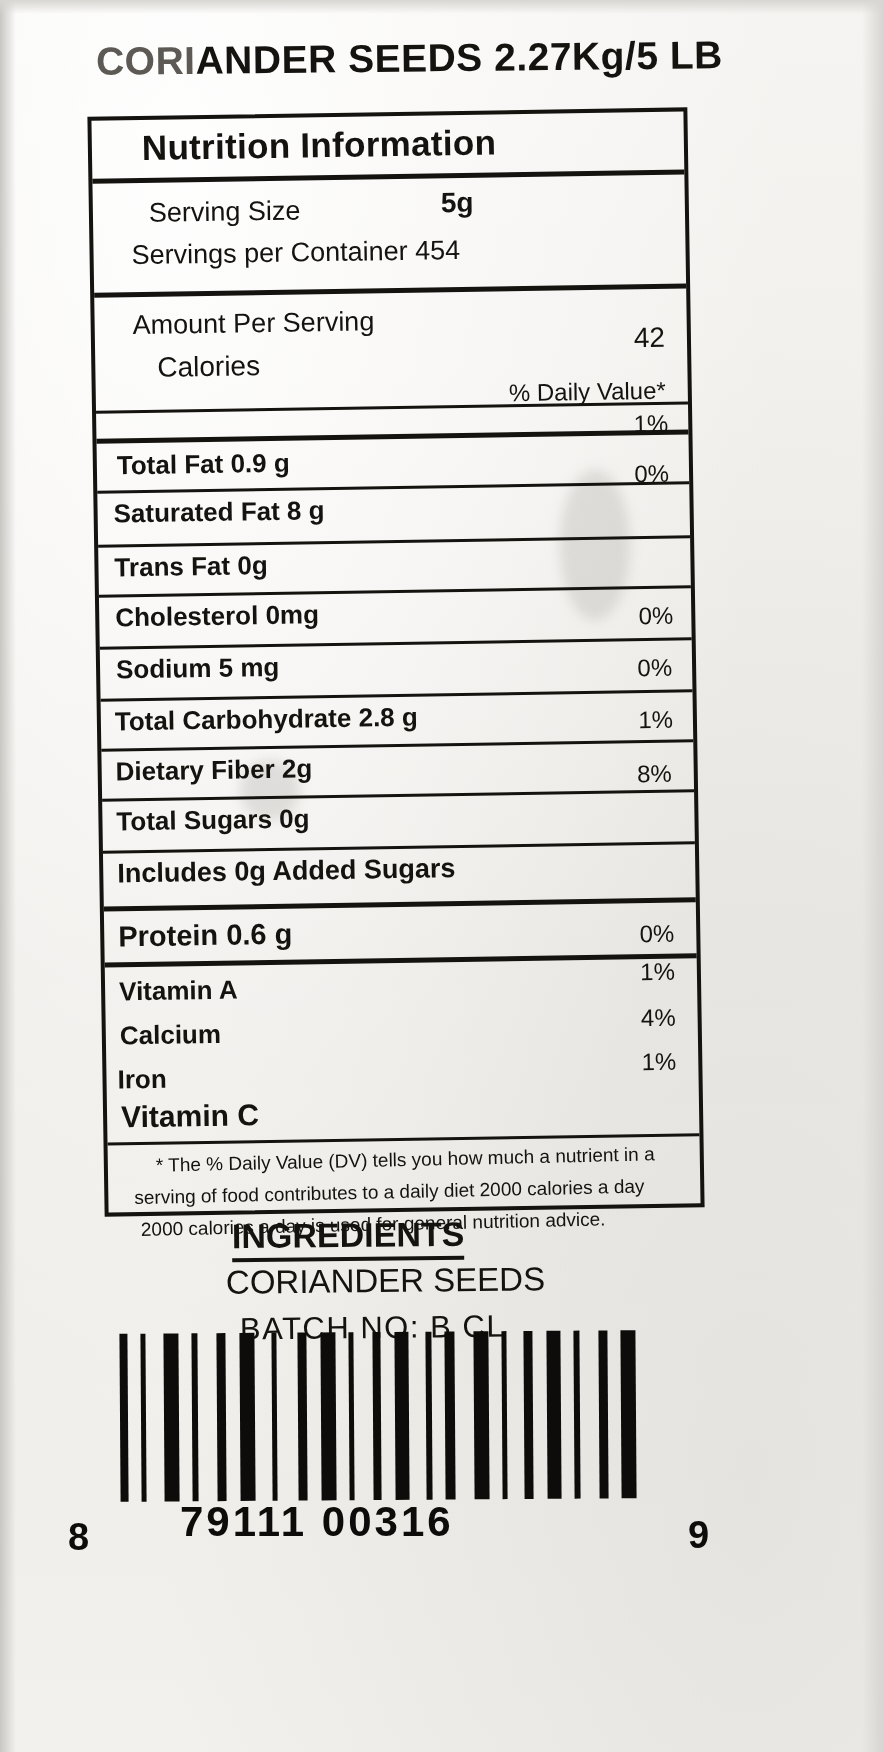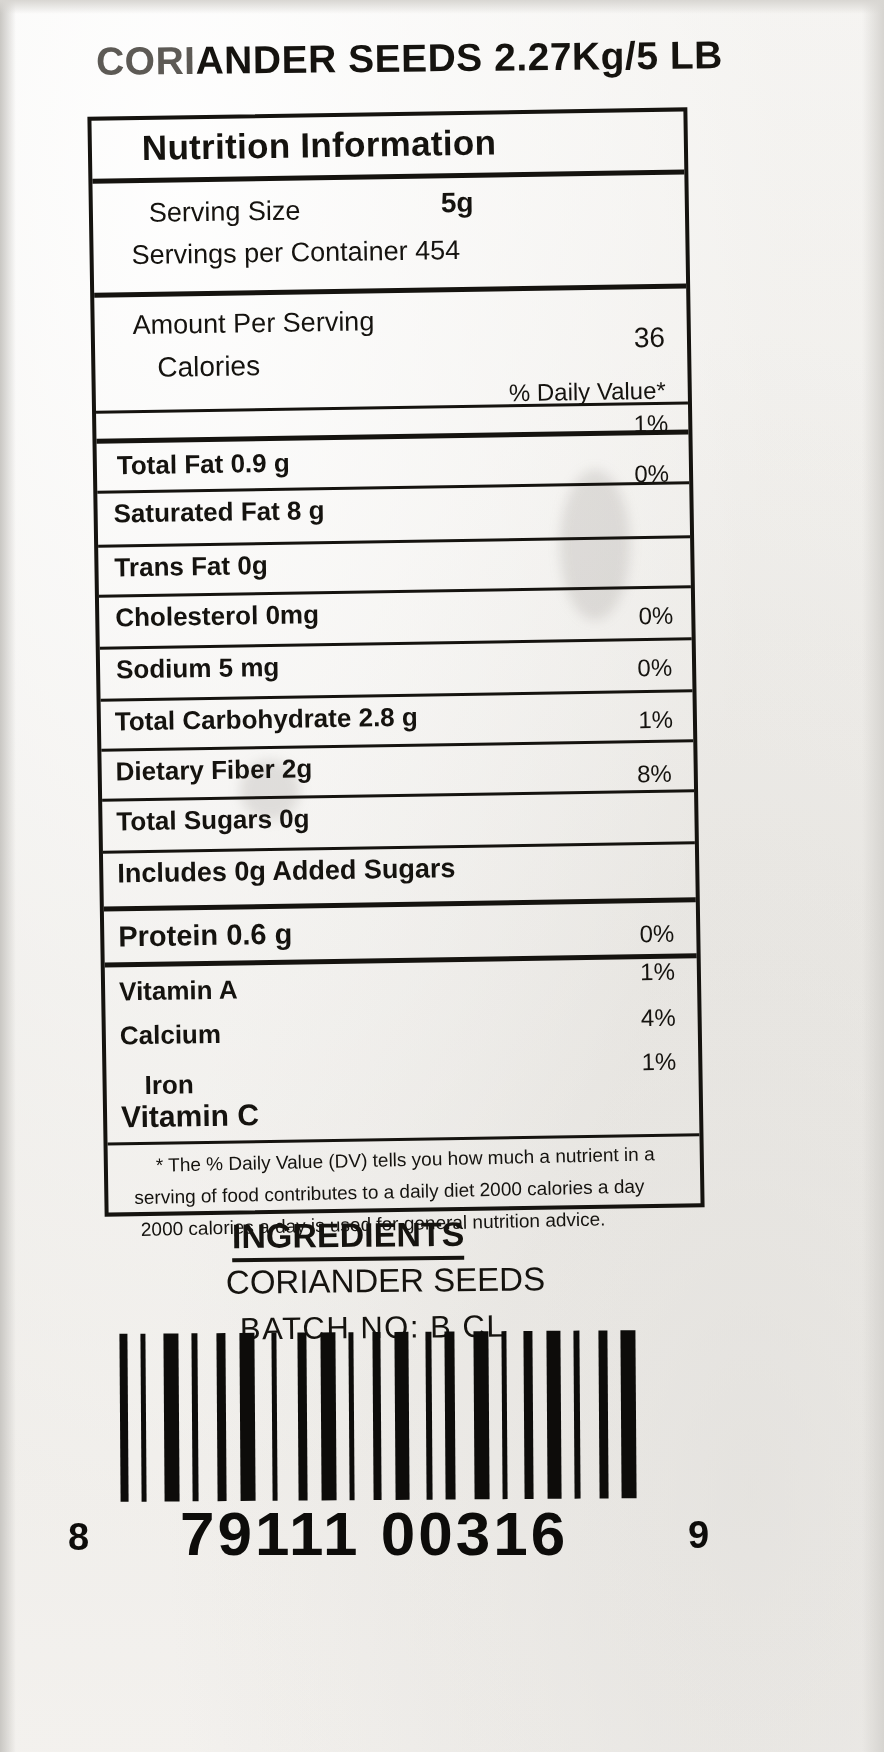--- a/index.html
+++ b/index.html
@@ -134,21 +134,21 @@
   .f-sugars       { left: 14px; top: 686px; }
   .v-sugars       { right: 22px; top: 700px; }
   .f-added        { left: 14px; top: 738px; font-size: 27px; }
   .f-protein      { left: 14px; top: 800px; font-size: 29px; }
   .v-protein      { right: 22px; top: 808px; }
 
   .f-vita         { left: 14px; top: 856px; }
   .v-vita         { right: 22px; top: 846px; }
   .f-calcium      { left: 14px; top: 900px; }
   .v-calcium      { right: 22px; top: 892px; }
-  .f-iron         { left: 38px; top: 944px; margin-top: 6px; }
+  .f-iron         { left: 11px; top: 944px; }
   .v-iron         { right: 22px; top: 936px; }
   .f-vitc         { left: 14px; top: 980px; font-size: 30px; }
 
   .footnote {
     position: absolute;
     left: 22px;
     right: 14px;
     top: 1028px;
     font-size: 19px;
     line-height: 32px;
@@ -218,21 +218,21 @@
     position: absolute;
     left: 8px;
     top: 20px;
     font-size: 38px;
     font-weight: bold;
   }
   .bc-main {
     position: absolute;
     left: 120px;
     top: 2px;
-    font-size: 62px;
+    font-size: 42px;
     font-weight: bold;
     letter-spacing: 3px;
   }
   .bc-trail {
     position: absolute;
     left: 628px;
     top: 18px;
     font-size: 38px;
     font-weight: bold;
   }
@@ -266,21 +266,21 @@
       <div class="rule med" style="top:58px;"></div>
 
       <div class="txt r serving-size">Serving Size</div>
       <div class="txt b serving-size-v">5g</div>
       <div class="txt r servings-per">Servings per Container 454</div>
 
       <div class="rule med" style="top:172px;"></div>
 
       <div class="txt r amount-per">Amount Per Serving</div>
       <div class="txt r calories-lbl">Calories</div>
-      <div class="txt r calories-val">36</div>
+      <div class="txt r calories-val">42</div>
       <div class="txt r dv-header">% Daily Value*</div>
 
       <div class="rule thin" style="top:290px;"></div>
       <div class="rule med" style="top:318px;"></div>
 
       <div class="txt row-lbl f-totalfat">Total Fat    0.9 g</div>
       <div class="txt row-val v-totalfat">1%</div>
 
       <div class="rule thin" style="top:370px;"></div>
       <div class="txt row-lbl f-satfat">Saturated Fat   8 g</div>

